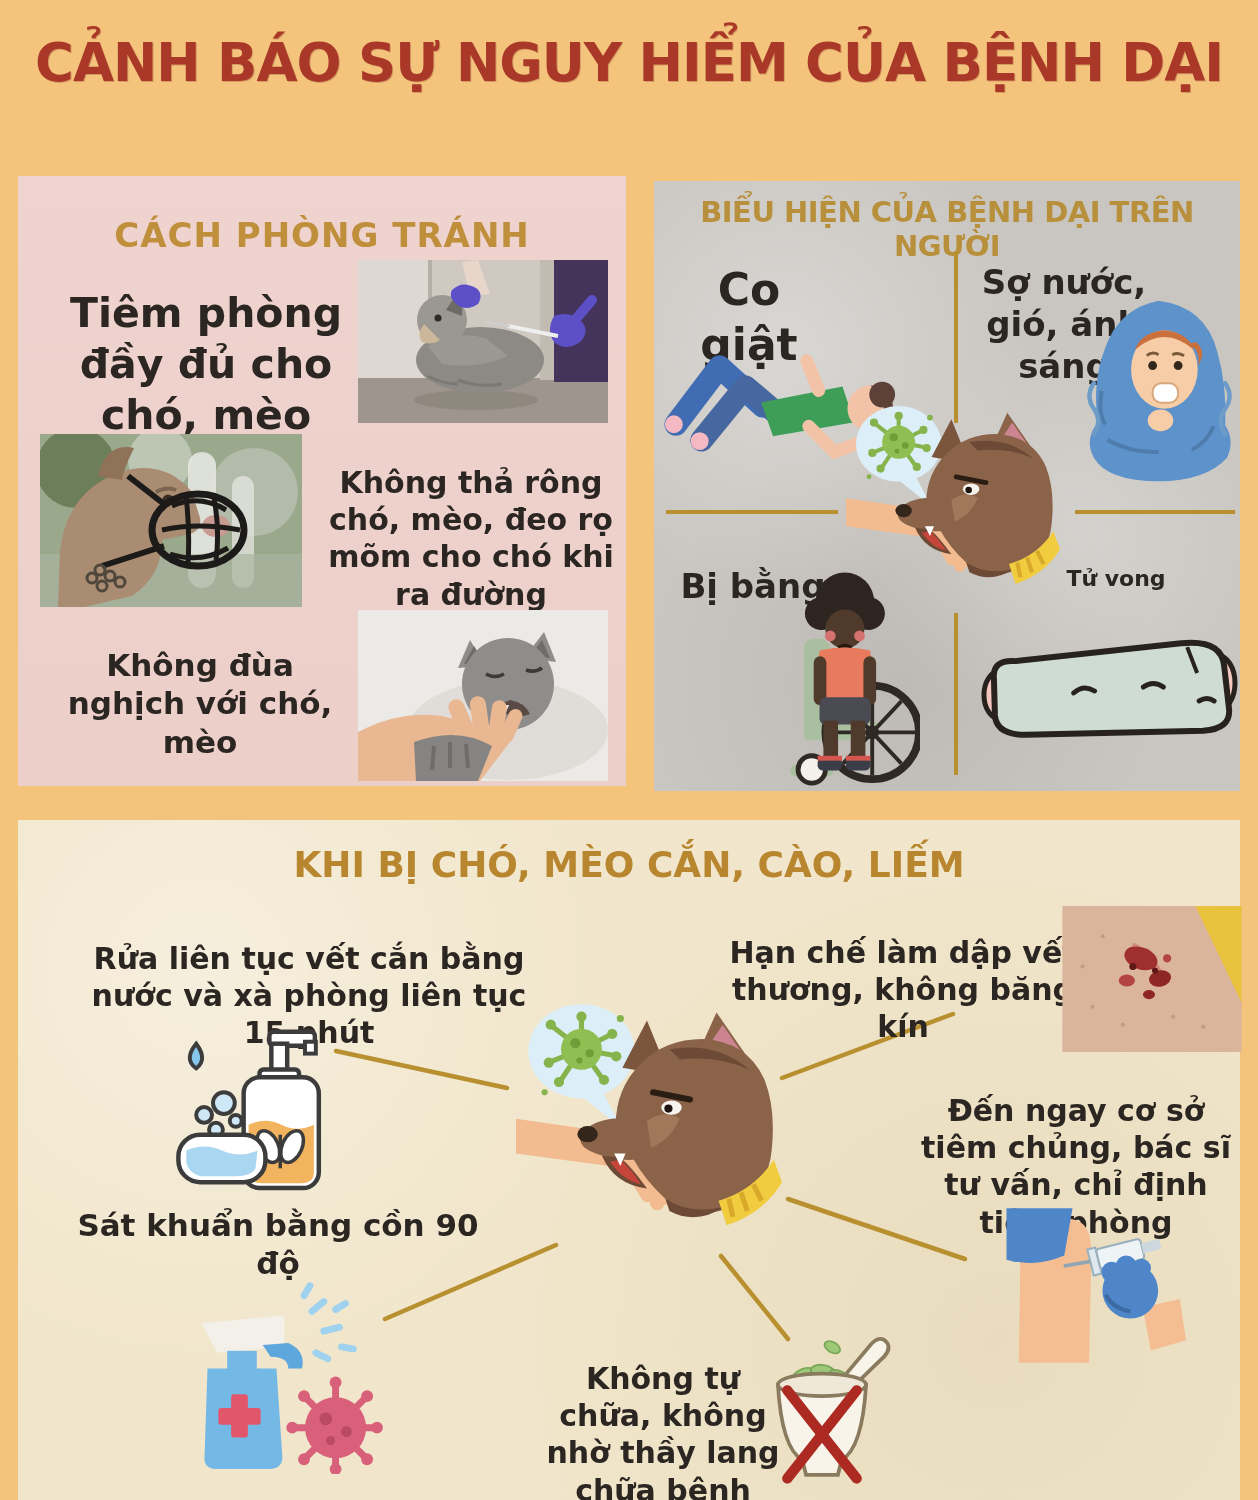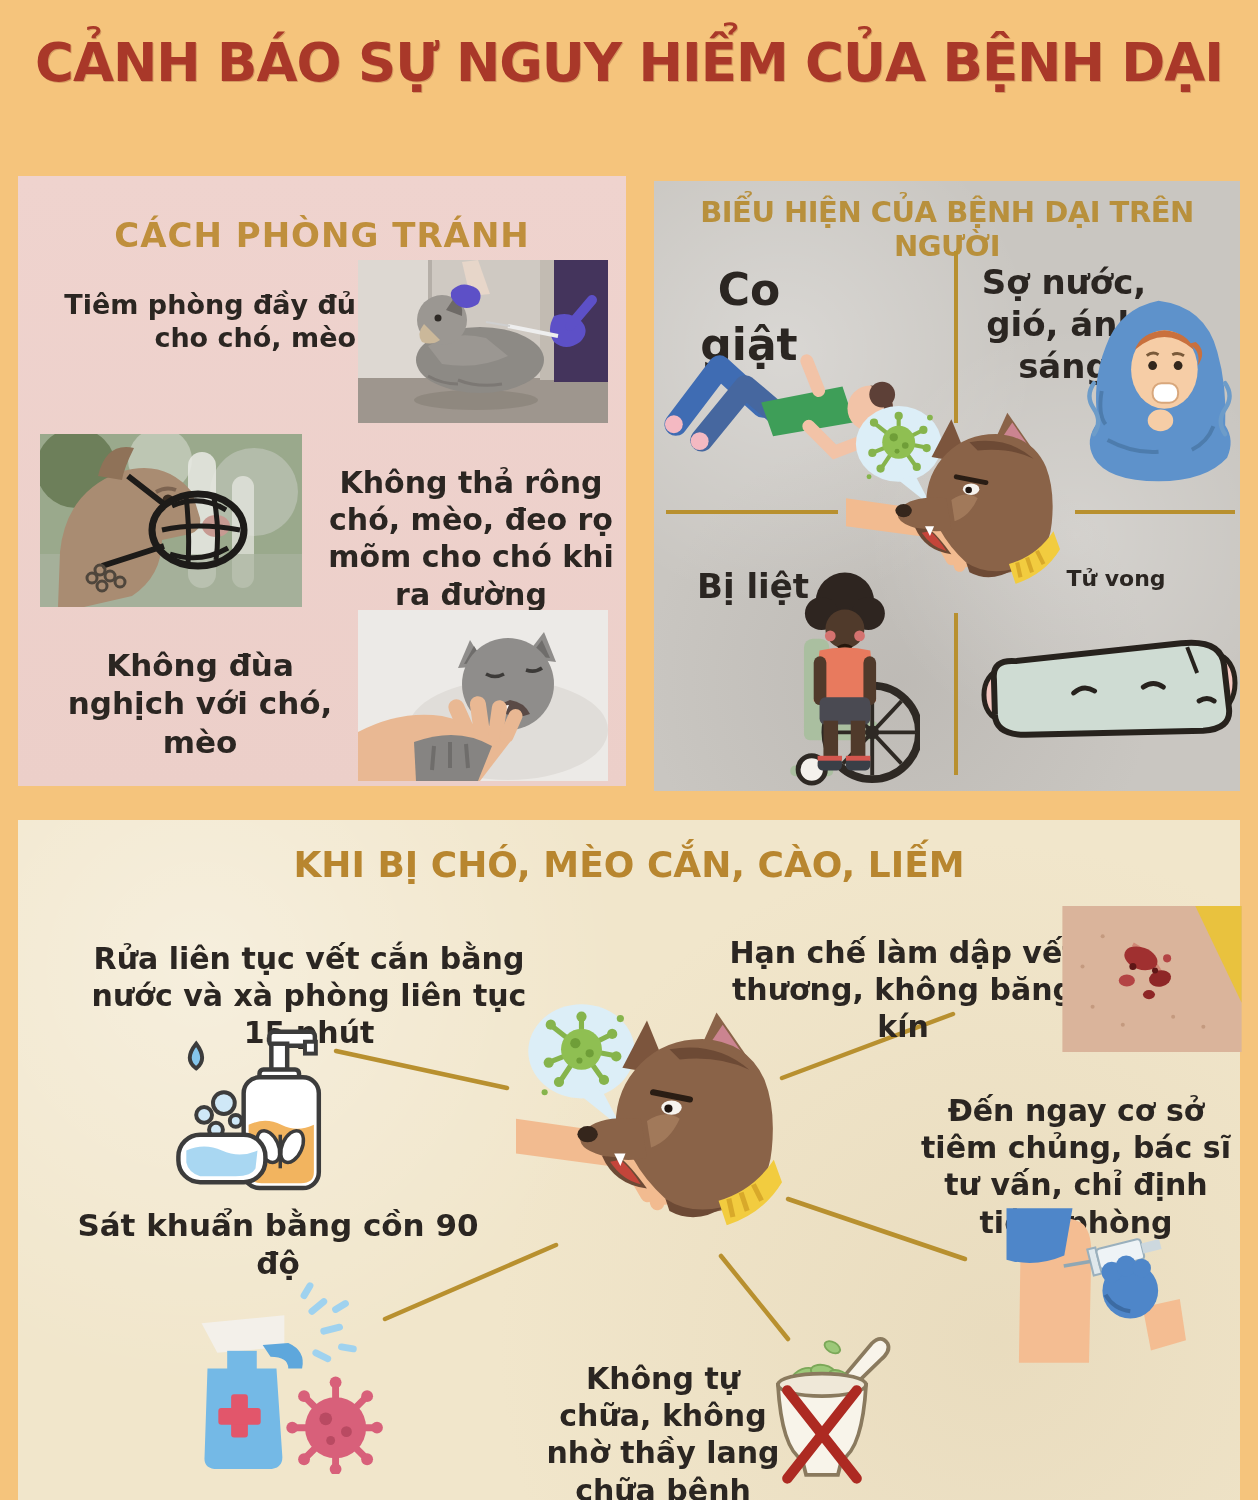--- a/index.html
+++ b/index.html
@@ -122,21 +122,21 @@
 
   <div class="title">CẢNH BÁO SỰ NGUY HIỂM CỦA BỆNH DẠI</div>
 
   <div class="wm" style="left:120px;top:330px;">gov.vn</div>
   <div class="wm" style="left:70px;top:1330px;">gov.vn</div>
   <div class="wm" style="left:1090px;top:1300px;">gov.vn</div>
 
   <div class="panel panel-pink">
     <div class="panel-h h-pink">CÁCH PHÒNG TRÁNH</div>
 
-    <div class="txt" style="left:26px;top:112px;width:312px;font-size:27px;text-align:right;">Tiêm phòng đầy đủ cho chó, mèo</div>
+    <div class="txt" style="left:32px;top:112px;width:312px;font-size:41px;">Tiêm phòng đầy đủ cho chó, mèo</div>
 
     <div class="photo" style="left:340px;top:84px;width:250px;height:163px;">
       <svg width="250" height="163" viewBox="0 0 250 163">
         <rect width="250" height="163" fill="#cfc9c2"></rect>
         <rect width="72" height="163" fill="#ddd8d2"></rect>
         <rect x="70" width="4" height="163" fill="#b5afa8"></rect>
         <rect y="118" width="250" height="45" fill="#9e968e"></rect>
         <rect x="182" width="68" height="120" fill="#c2bbb2"></rect>
         <rect x="196" width="54" height="122" fill="#44345c"></rect>
         <ellipse cx="118" cy="140" rx="62" ry="10" fill="#857e75" opacity=".6"></ellipse>
@@ -218,21 +218,21 @@
   <div class="panel panel-gray">
     <div class="panel-h h-gray">BIỂU HIỆN CỦA BỆNH DẠI TRÊN NGƯỜI</div>
 
     <div class="goldline" style="left:300px;top:70px;width:4px;height:172px;"></div>
     <div class="goldline" style="left:12px;top:329px;width:172px;height:4px;"></div>
     <div class="goldline" style="left:421px;top:329px;width:160px;height:4px;"></div>
     <div class="goldline" style="left:300px;top:432px;width:4px;height:162px;"></div>
 
     <div class="txt" style="left:20px;top:82px;width:150px;font-size:44px;">Co giật</div>
     <div class="txt" style="left:292px;top:80px;width:236px;font-size:34px;">Sợ nước, gió, ánh sáng</div>
-    <div class="txt" style="left:24px;top:384px;width:150px;font-size:34px;">Bị liệt</div>
+    <div class="txt" style="left:24px;top:384px;width:150px;font-size:34px;">Bị bằng</div>
     <div class="txt" style="left:372px;top:384px;width:180px;font-size:22px;">Tử vong</div>
 
     <svg class="ill" style="left:4px;top:148px;" width="248" height="139" viewBox="0 0 250 140">
       <polyline points="18,96 62,38 106,78" fill="none" stroke="#3f6cb3" stroke-width="23" stroke-linecap="round" stroke-linejoin="round"></polyline>
       <polyline points="44,112 88,58 128,92" fill="none" stroke="#46679f" stroke-width="23" stroke-linecap="round" stroke-linejoin="round"></polyline>
       <circle cx="16" cy="96" r="9" fill="#f4b9c2"></circle>
       <circle cx="42" cy="113" r="9" fill="#f4b9c2"></circle>
       <path d="M104,74 L186,58 L198,94 L116,108 Z" fill="#3e9e58"></path>
       <path d="M152,98 L178,124 L204,114" fill="none" stroke="#f2c3a7" stroke-width="13" stroke-linecap="round"></path>
       <path d="M162,62 L150,32" fill="none" stroke="#f2c3a7" stroke-width="13" stroke-linecap="round"></path>

